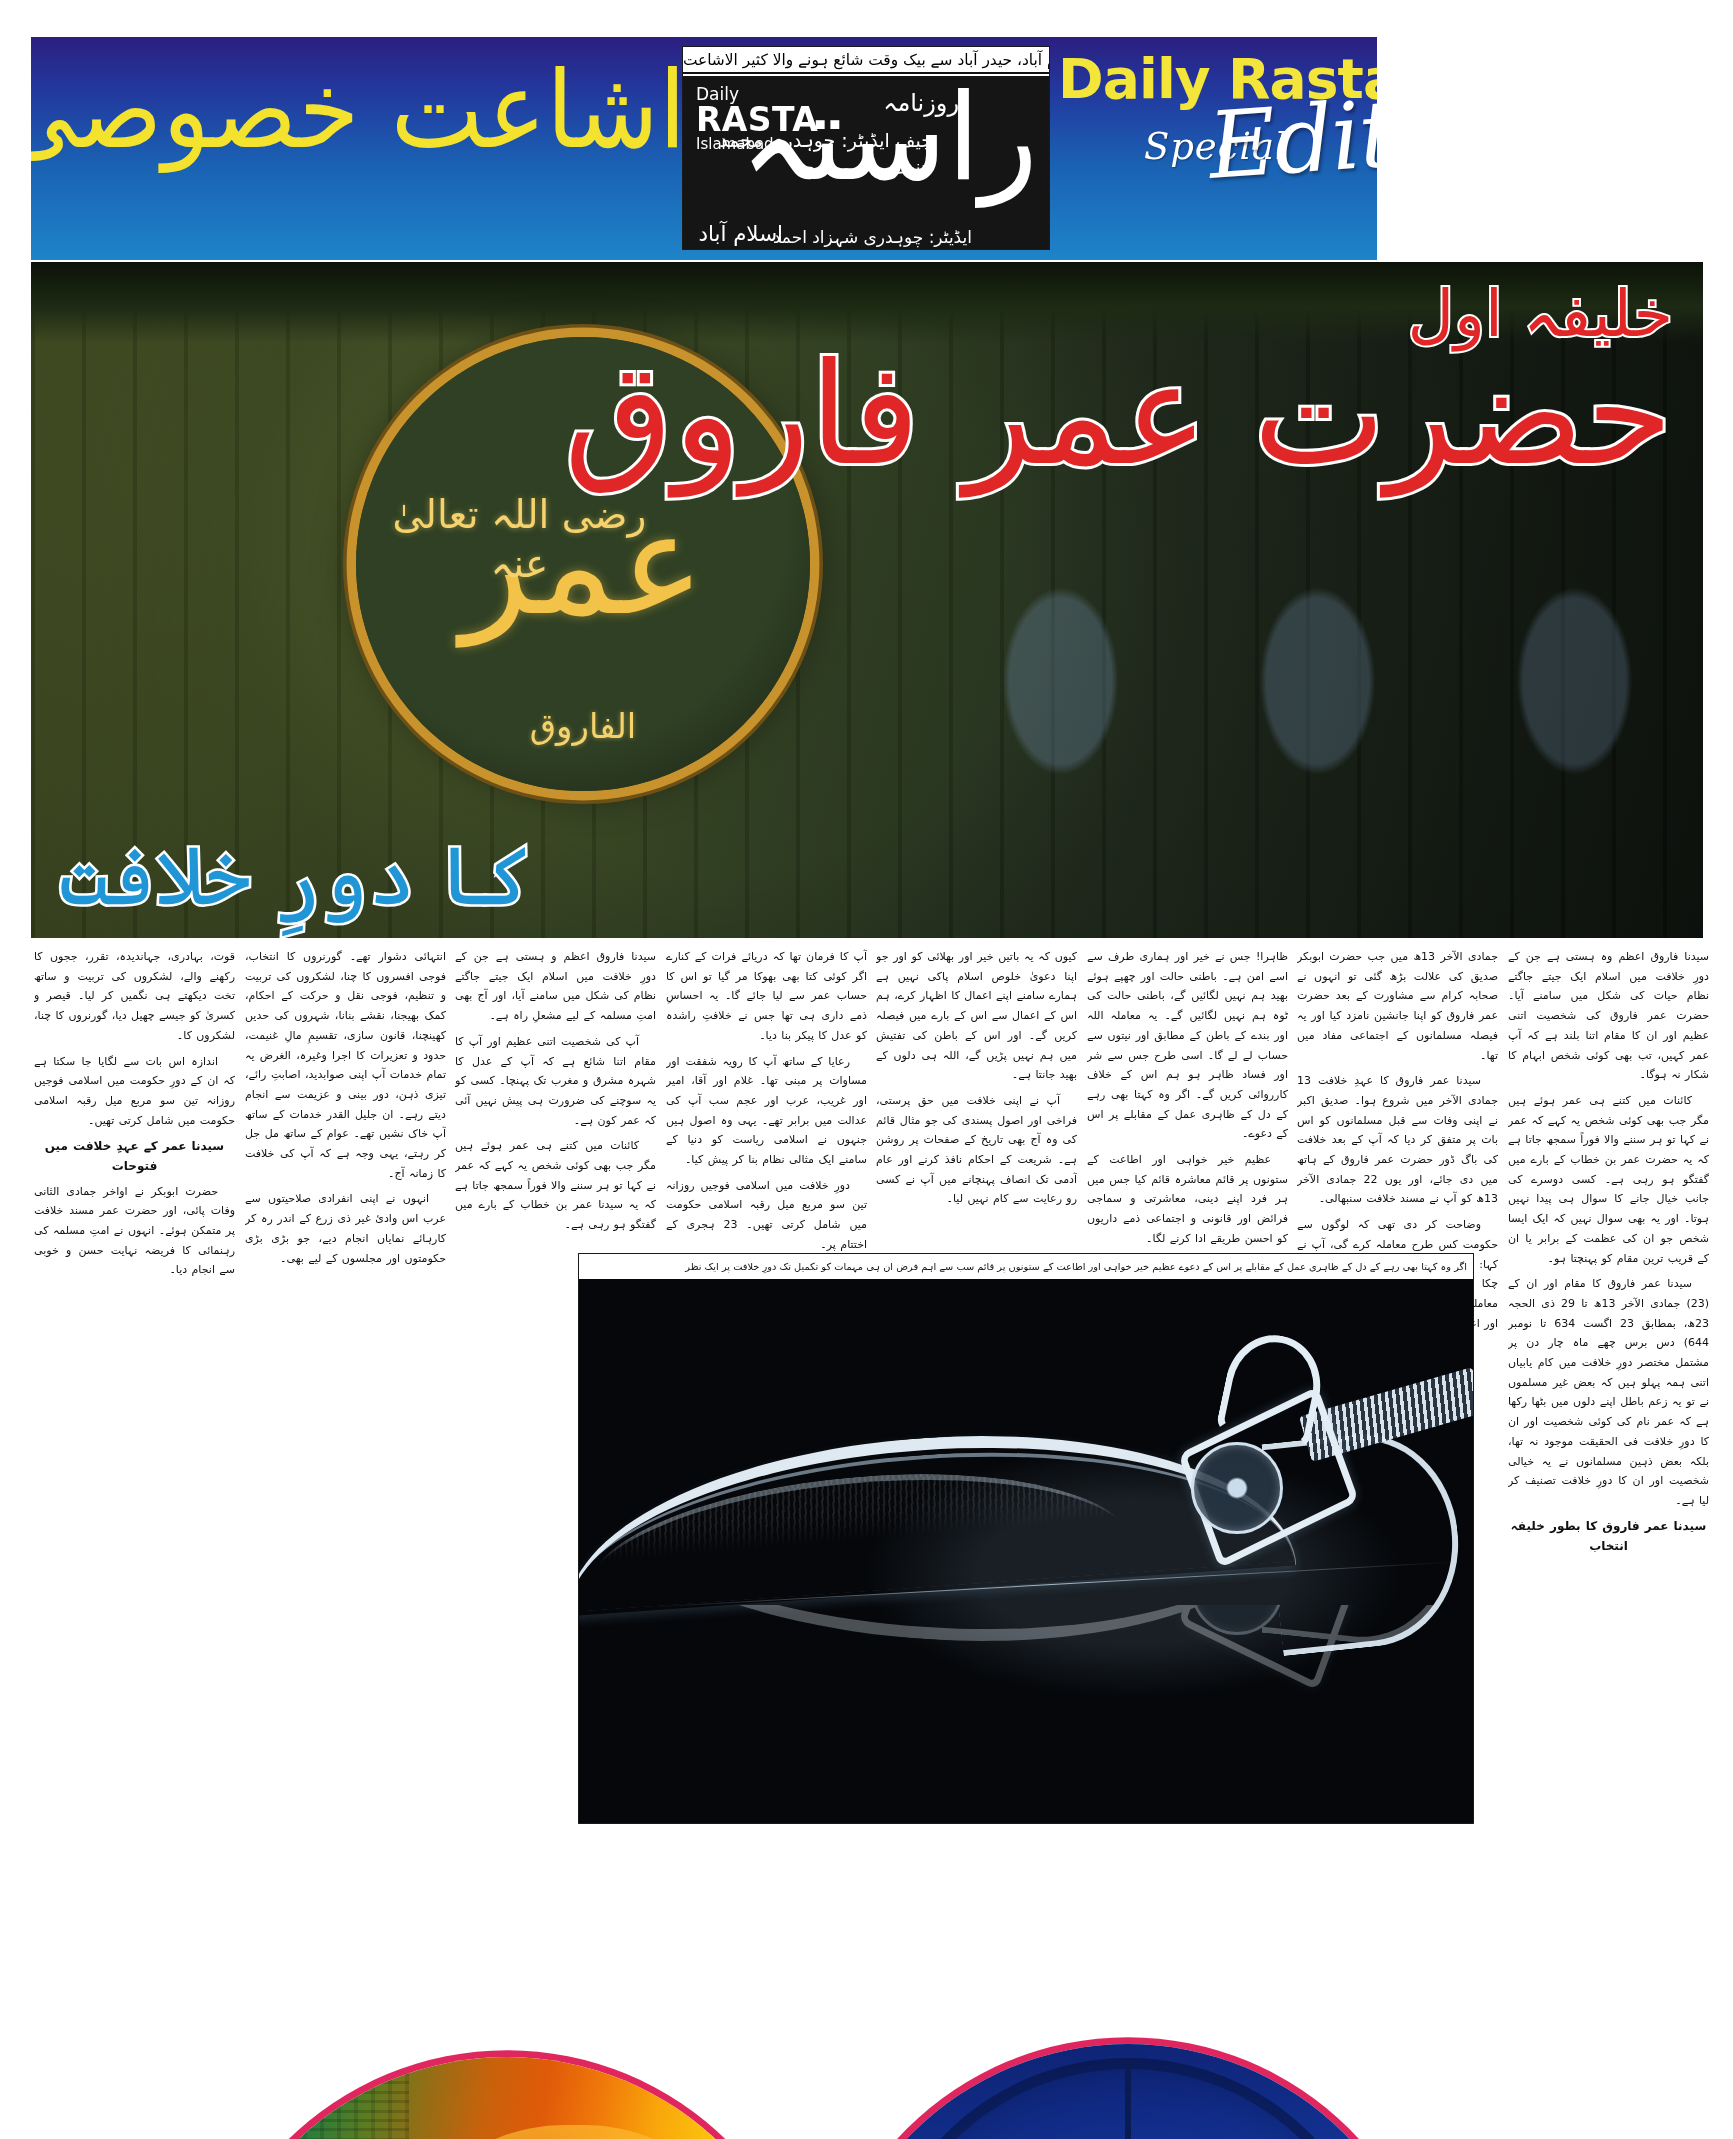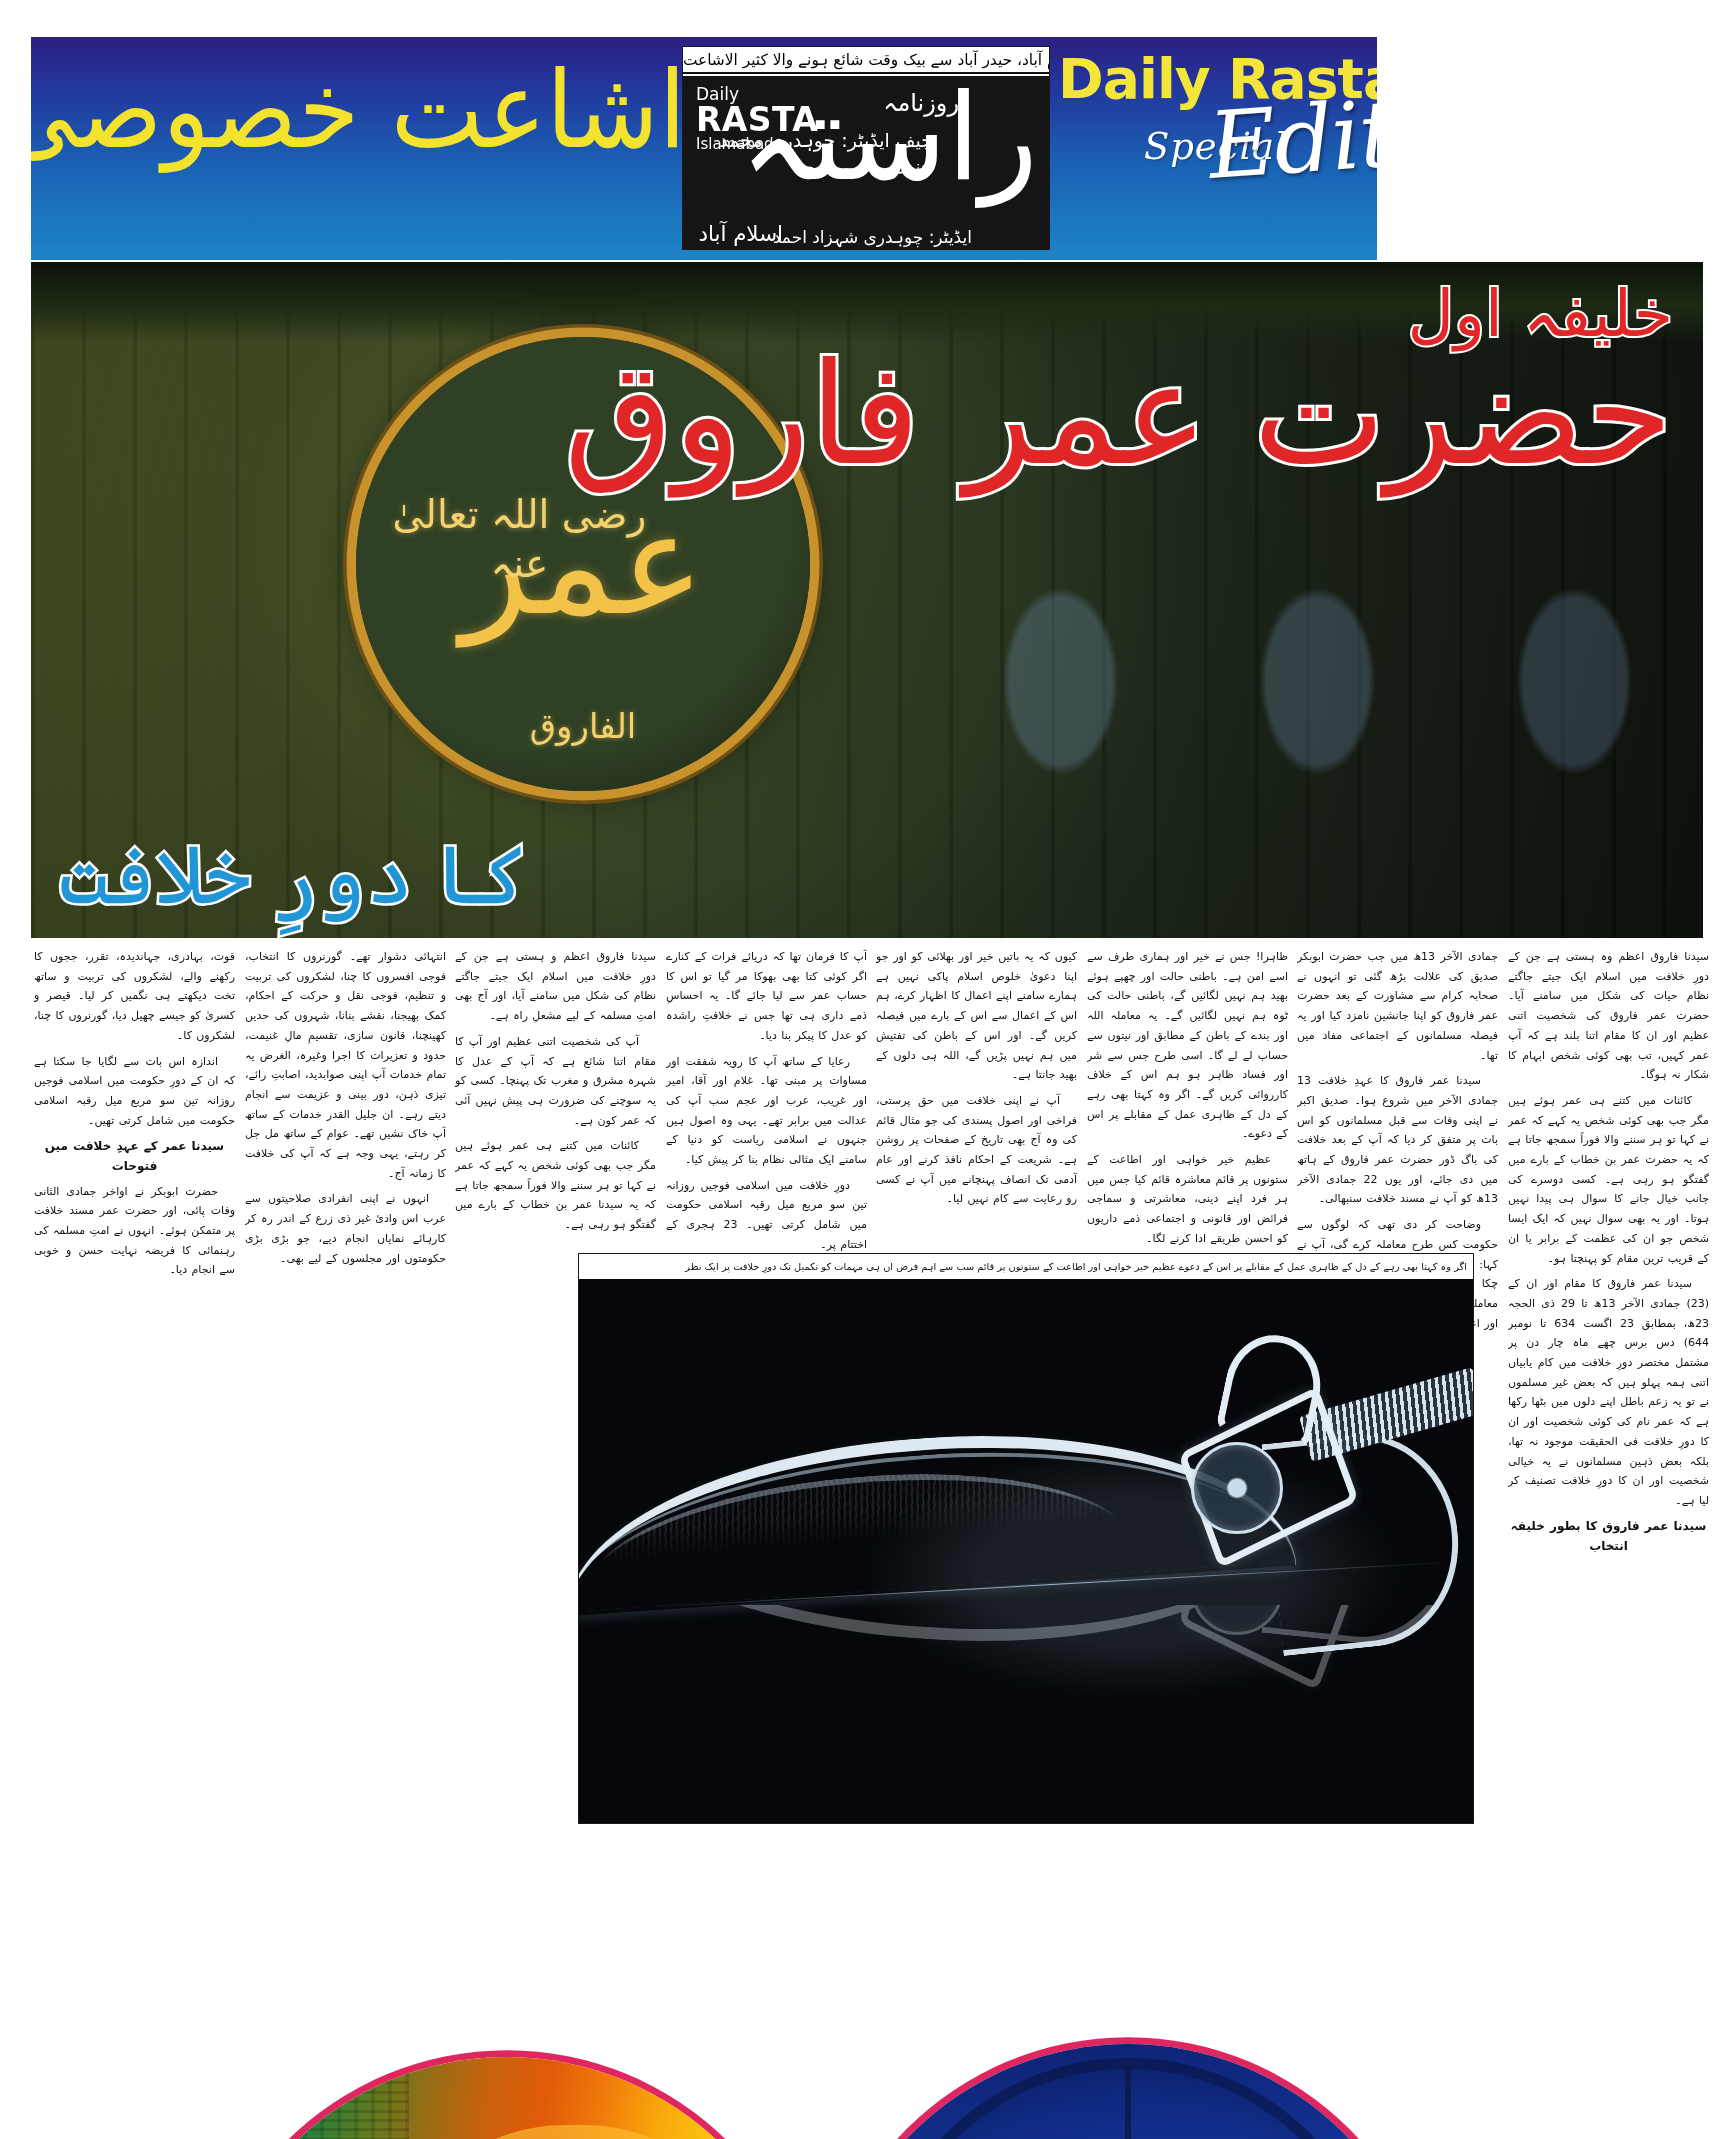--- a/index.html
+++ b/index.html
@@ -87,21 +87,21 @@
 
   .hero-title{position:absolute;right:30px;top:17px;width:728px;text-align:right;direction:rtl;}
   .hero-kicker{color:#e02626;font-size:64px;line-height:1.1;
       -webkit-text-stroke:3.9px #ffffff;paint-order:stroke fill;
       text-shadow:0 0 0 #fff;font-family:"DejaVu Sans",sans-serif;white-space:nowrap;}
   .hero-main{color:#e02626;font-size:141px;line-height:1.12;margin-top:-13px;
       -webkit-text-stroke:6px #ffffff;paint-order:stroke fill;
       font-family:"DejaVu Sans",sans-serif;white-space:nowrap;}
   .hero-sub{position:absolute;left:30px;bottom:15.4px;color:#2196d6;font-size:81px;
       direction:rtl;-webkit-text-stroke:5.1px #ffffff;paint-order:stroke fill;
-      font-family:Liberation Serif, serif;white-space:nowrap;}
+      font-family:Liberation Sans, sans-serif;white-space:nowrap;}
 
   
   .body{position:absolute;left:25px;top:947px;width:1684px;height:1789px;}
 
   .col{position:absolute;top:0;direction:rtl;text-align:justify;color:#111;
        font-size:11px;line-height:19.7px;font-family:"DejaVu Sans",sans-serif;
        word-spacing:0.9px;overflow:hidden;}
   .col p{margin:0 0 6px 0;text-indent:17px;}
   .col p.noind{text-indent:0;}
   .subhead{font-weight:bold;font-size:12px;text-align:center;margin:6.8px 0 5.1px;}

